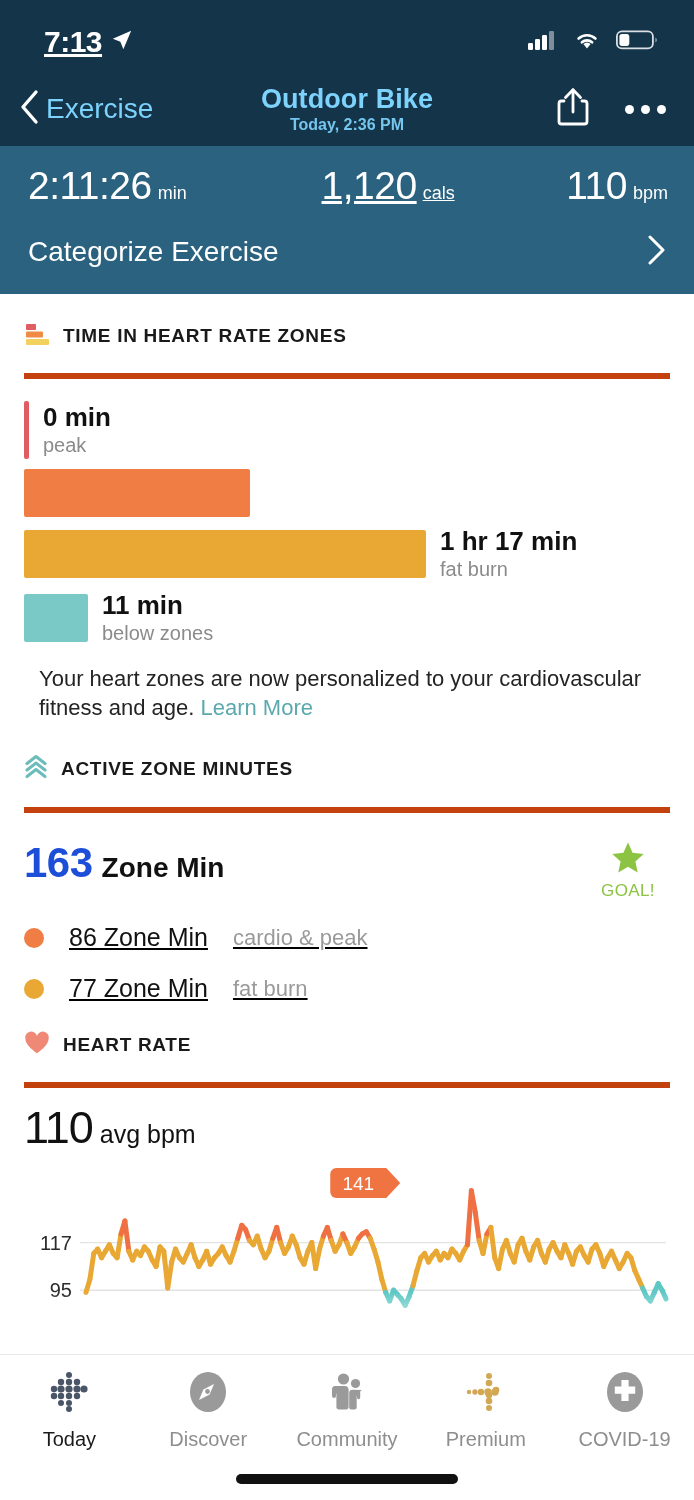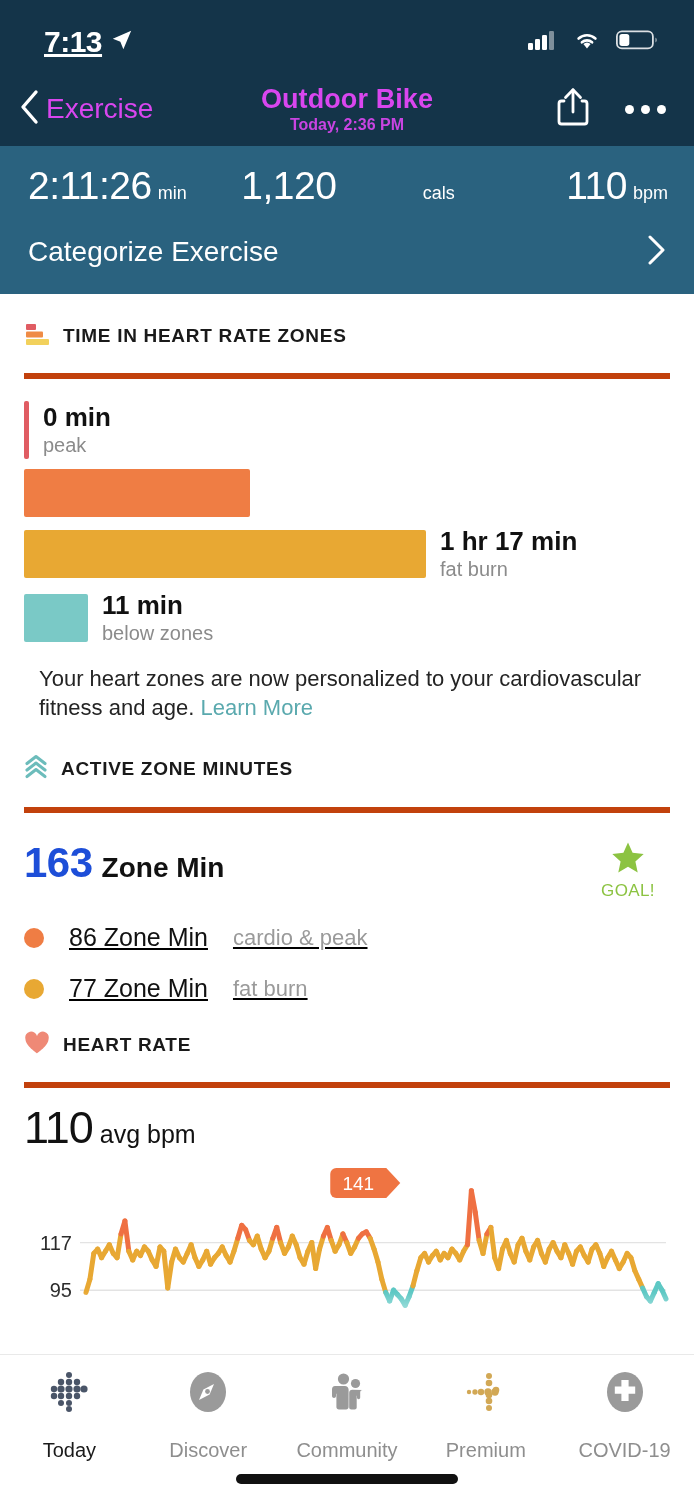--- a/index.html
+++ b/index.html
@@ -16,40 +16,40 @@
     height: 72px; background: #143449;
     display: flex; align-items: center; justify-content: space-between;
     padding: 12px 34px 0 44px; color: #fff; text-decoration: underline;
   }
   .sb-left { display: flex; align-items: center; gap: 9px; }
   .sb-time { font-size: 30px; font-weight: 600; letter-spacing: -0.5px; }
   .sb-right { display: flex; align-items: center; gap: 15px; }
 
   
   .navbar {
-    background: #143449; color: #d946ef; height: 74px;
+    background: #143449; color: #7dd3fc; height: 74px;
     display: flex; align-items: center; padding: 0 28px 0 18px;
     position: relative;
   }
   .nav-back { display:flex; align-items:center; gap:6px; cursor:pointer; }
   .nav-back-label { font-size: 28px; font-weight: 400; }
   .nav-titlewrap {
     position:absolute; left:0; right:0; text-align:center; pointer-events:none;
   }
   .nav-title { font-size: 27px; font-weight: 700; letter-spacing: .1px; line-height: 1.12; }
   .nav-sub { font-size: 16px; font-weight: 700; opacity: .92; margin-top: 2px; }
   .nav-actions { margin-left:auto; display:flex; align-items:center; gap:34px; z-index:2; }
   .dots { display:flex; gap:7px; }
   .dots i { width:9px; height:9px; border-radius:50%; background:#fff; display:block; }
 
   
   .statsblock { background: #2a627f; color: #fff; padding: 18px 0 0; }
   .stats-row { display:flex; align-items:baseline; padding: 0 26px 0 28px; }
   .stat { flex: 1; display:flex; align-items:baseline; }
-  .stat.center { justify-content:space-between; }
+  .stat.center { justify-content:flex-end;text-decoration:underline; }
   .stat.right { justify-content:flex-end; }
   .stat-val { font-size: 39px; font-weight: 400; letter-spacing: -0.5px; }
   .stat-unit { font-size: 18px; font-weight: 400; margin-left: 6px; }
   .catrow {
     display:flex; align-items:center; justify-content:space-between;
     padding: 26px 28px 24px; cursor:pointer;
   }
   .cat-label { font-size: 28px; font-weight: 400; }
 
   
@@ -96,21 +96,21 @@
   .tabfade {
     position:absolute; left:0; right:0; bottom:146px; height: 62px;
     background: linear-gradient(to bottom, rgba(255,255,255,0) 0%, #ffffff 72%);
     pointer-events:none;
   }
   .tabbar {
     position:absolute; left:0; right:0; bottom:0; height: 146px;
     background:#fff; border-top:1px solid #e9e9e9;
     display:flex; align-items:flex-start; padding-top: 14px;
   }
-  .tab { flex:1; display:flex; flex-direction:column; align-items:center; gap:20px; cursor:pointer; }
+  .tab { flex:1; display:flex; flex-direction:column; align-items:center; gap:9px; cursor:pointer; }
   .tab-label { font-size: 20px; color:#8e8e8e; }
   .tab.active .tab-label { color:#1a1a1a; }
   .homebar {
     position:absolute; bottom:16px; left:50%; transform:translateX(-50%);
     width:222px; height:10px; border-radius:5px; background:#111;
   }
 </style>
 </head>
 <body>
 

